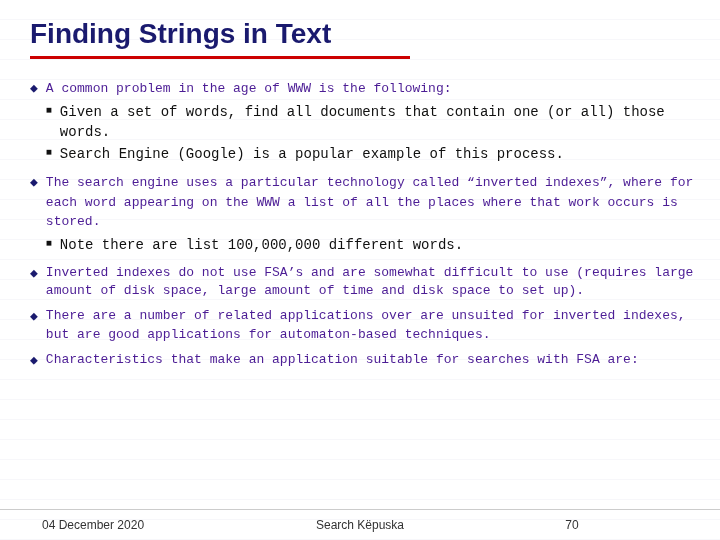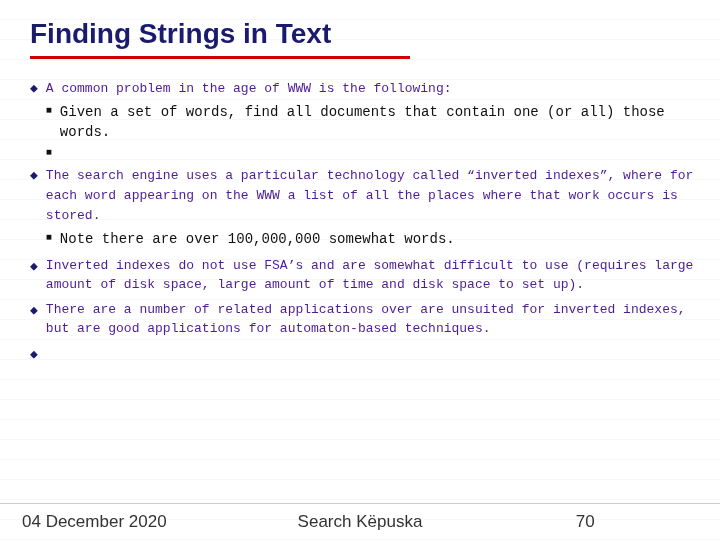--- a/index.html
+++ b/index.html
@@ -97,23 +97,23 @@
       font-size: 14px;
       color: #111;
       line-height: 1.45;
       font-family: 'Courier New', Courier, monospace;
     }
 
     .footer {
       display: flex;
       justify-content: space-between;
       align-items: center;
-      padding: 8px 22px;
+      padding: 8px 42px;
       border-top: 1px solid #ccc;
-      font-size: 17px;
+      font-size: 12px;
       color: #333;
       font-family: Arial, sans-serif;
     }
 
     .footer-left, .footer-center, .footer-right {
       flex: 1;
     }
 
     .footer-center {
       text-align: center;
@@ -162,50 +162,52 @@
       <span class="bullet-diamond">◆</span>
       <div>
         <span class="bullet-text">A common problem in the age of WWW is the following:</span>
         <div class="sub-bullet-list">
           <div class="sub-bullet-item">
             <span class="sub-bullet-square">■</span>
             <span class="sub-bullet-text">Given a set of words, find all documents that contain one (or all) those words.</span>
           </div>
           <div class="sub-bullet-item">
             <span class="sub-bullet-square">■</span>
+            <span class="sub-bullet-text">Search Engine (Google) is a popular example of this process.</span>
           </div>
         </div>
       </div>
     </div>
 
     <div class="bullet-item">
       <span class="bullet-diamond">◆</span>
       <div>
         <span class="bullet-text">The search engine uses a particular technology called “inverted indexes”, where for each word appearing on the WWW a list of all the places where that work occurs is stored.</span>
         <div class="sub-bullet-list">
           <div class="sub-bullet-item">
             <span class="sub-bullet-square">■</span>
-            <span class="sub-bullet-text">Note there are over 100,000,000 somewhat words.</span>
+            <span class="sub-bullet-text">Note there are list 100,000,000 different words.</span>
           </div>
         </div>
       </div>
     </div>
 
     <div class="bullet-item">
       <span class="bullet-diamond">◆</span>
       <span class="bullet-text">Inverted indexes do not use FSA’s and are somewhat difficult to use (requires large amount of disk space, large amount of time and disk space to set up).</span>
     </div>
 
     <div class="bullet-item">
       <span class="bullet-diamond">◆</span>
       <span class="bullet-text">There are a number of related applications over are unsuited for inverted indexes, but are good applications for automaton-based techniques.</span>
     </div>
 
     <div class="bullet-item">
       <span class="bullet-diamond">◆</span>
+      <span class="bullet-text">Characteristics that make an application suitable for searches with FSA are:</span>
     </div>
   </div>
 
   <div class="footer">
     <span class="footer-left">04 December 2020</span>
     <span class="footer-center">Search Këpuska</span>
     <span class="footer-right">70</span>
   </div>
 </div>
 

